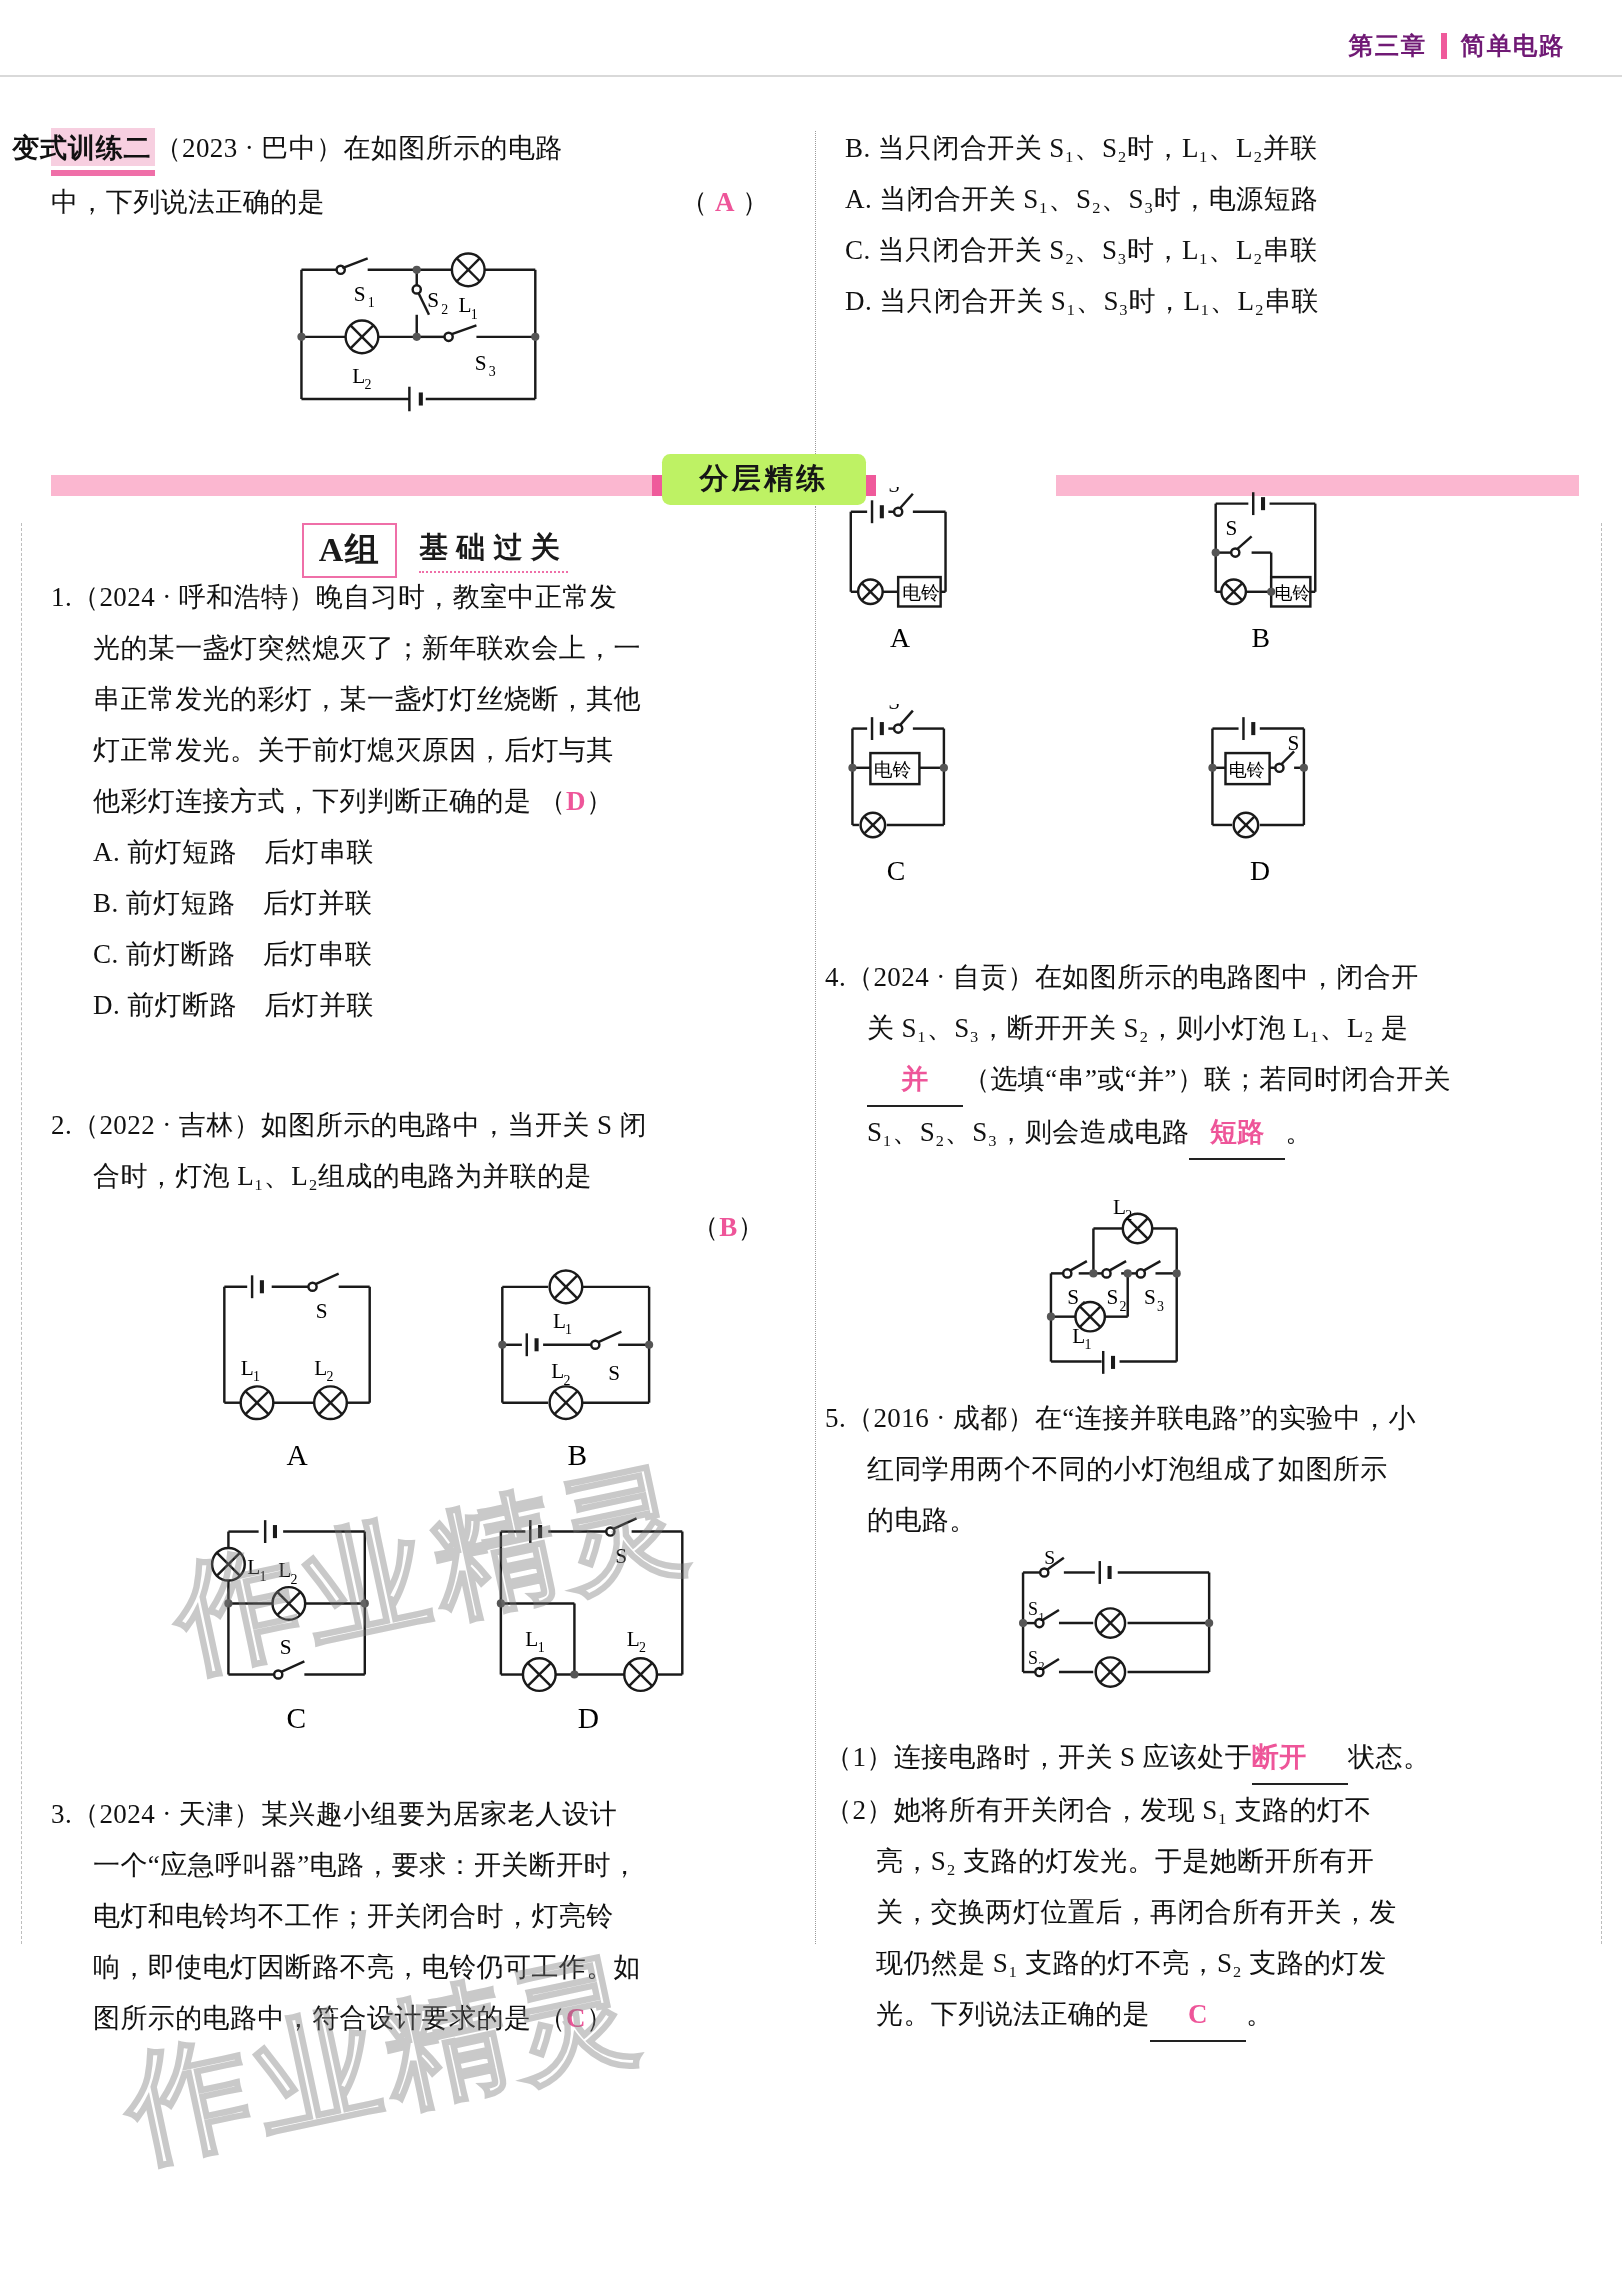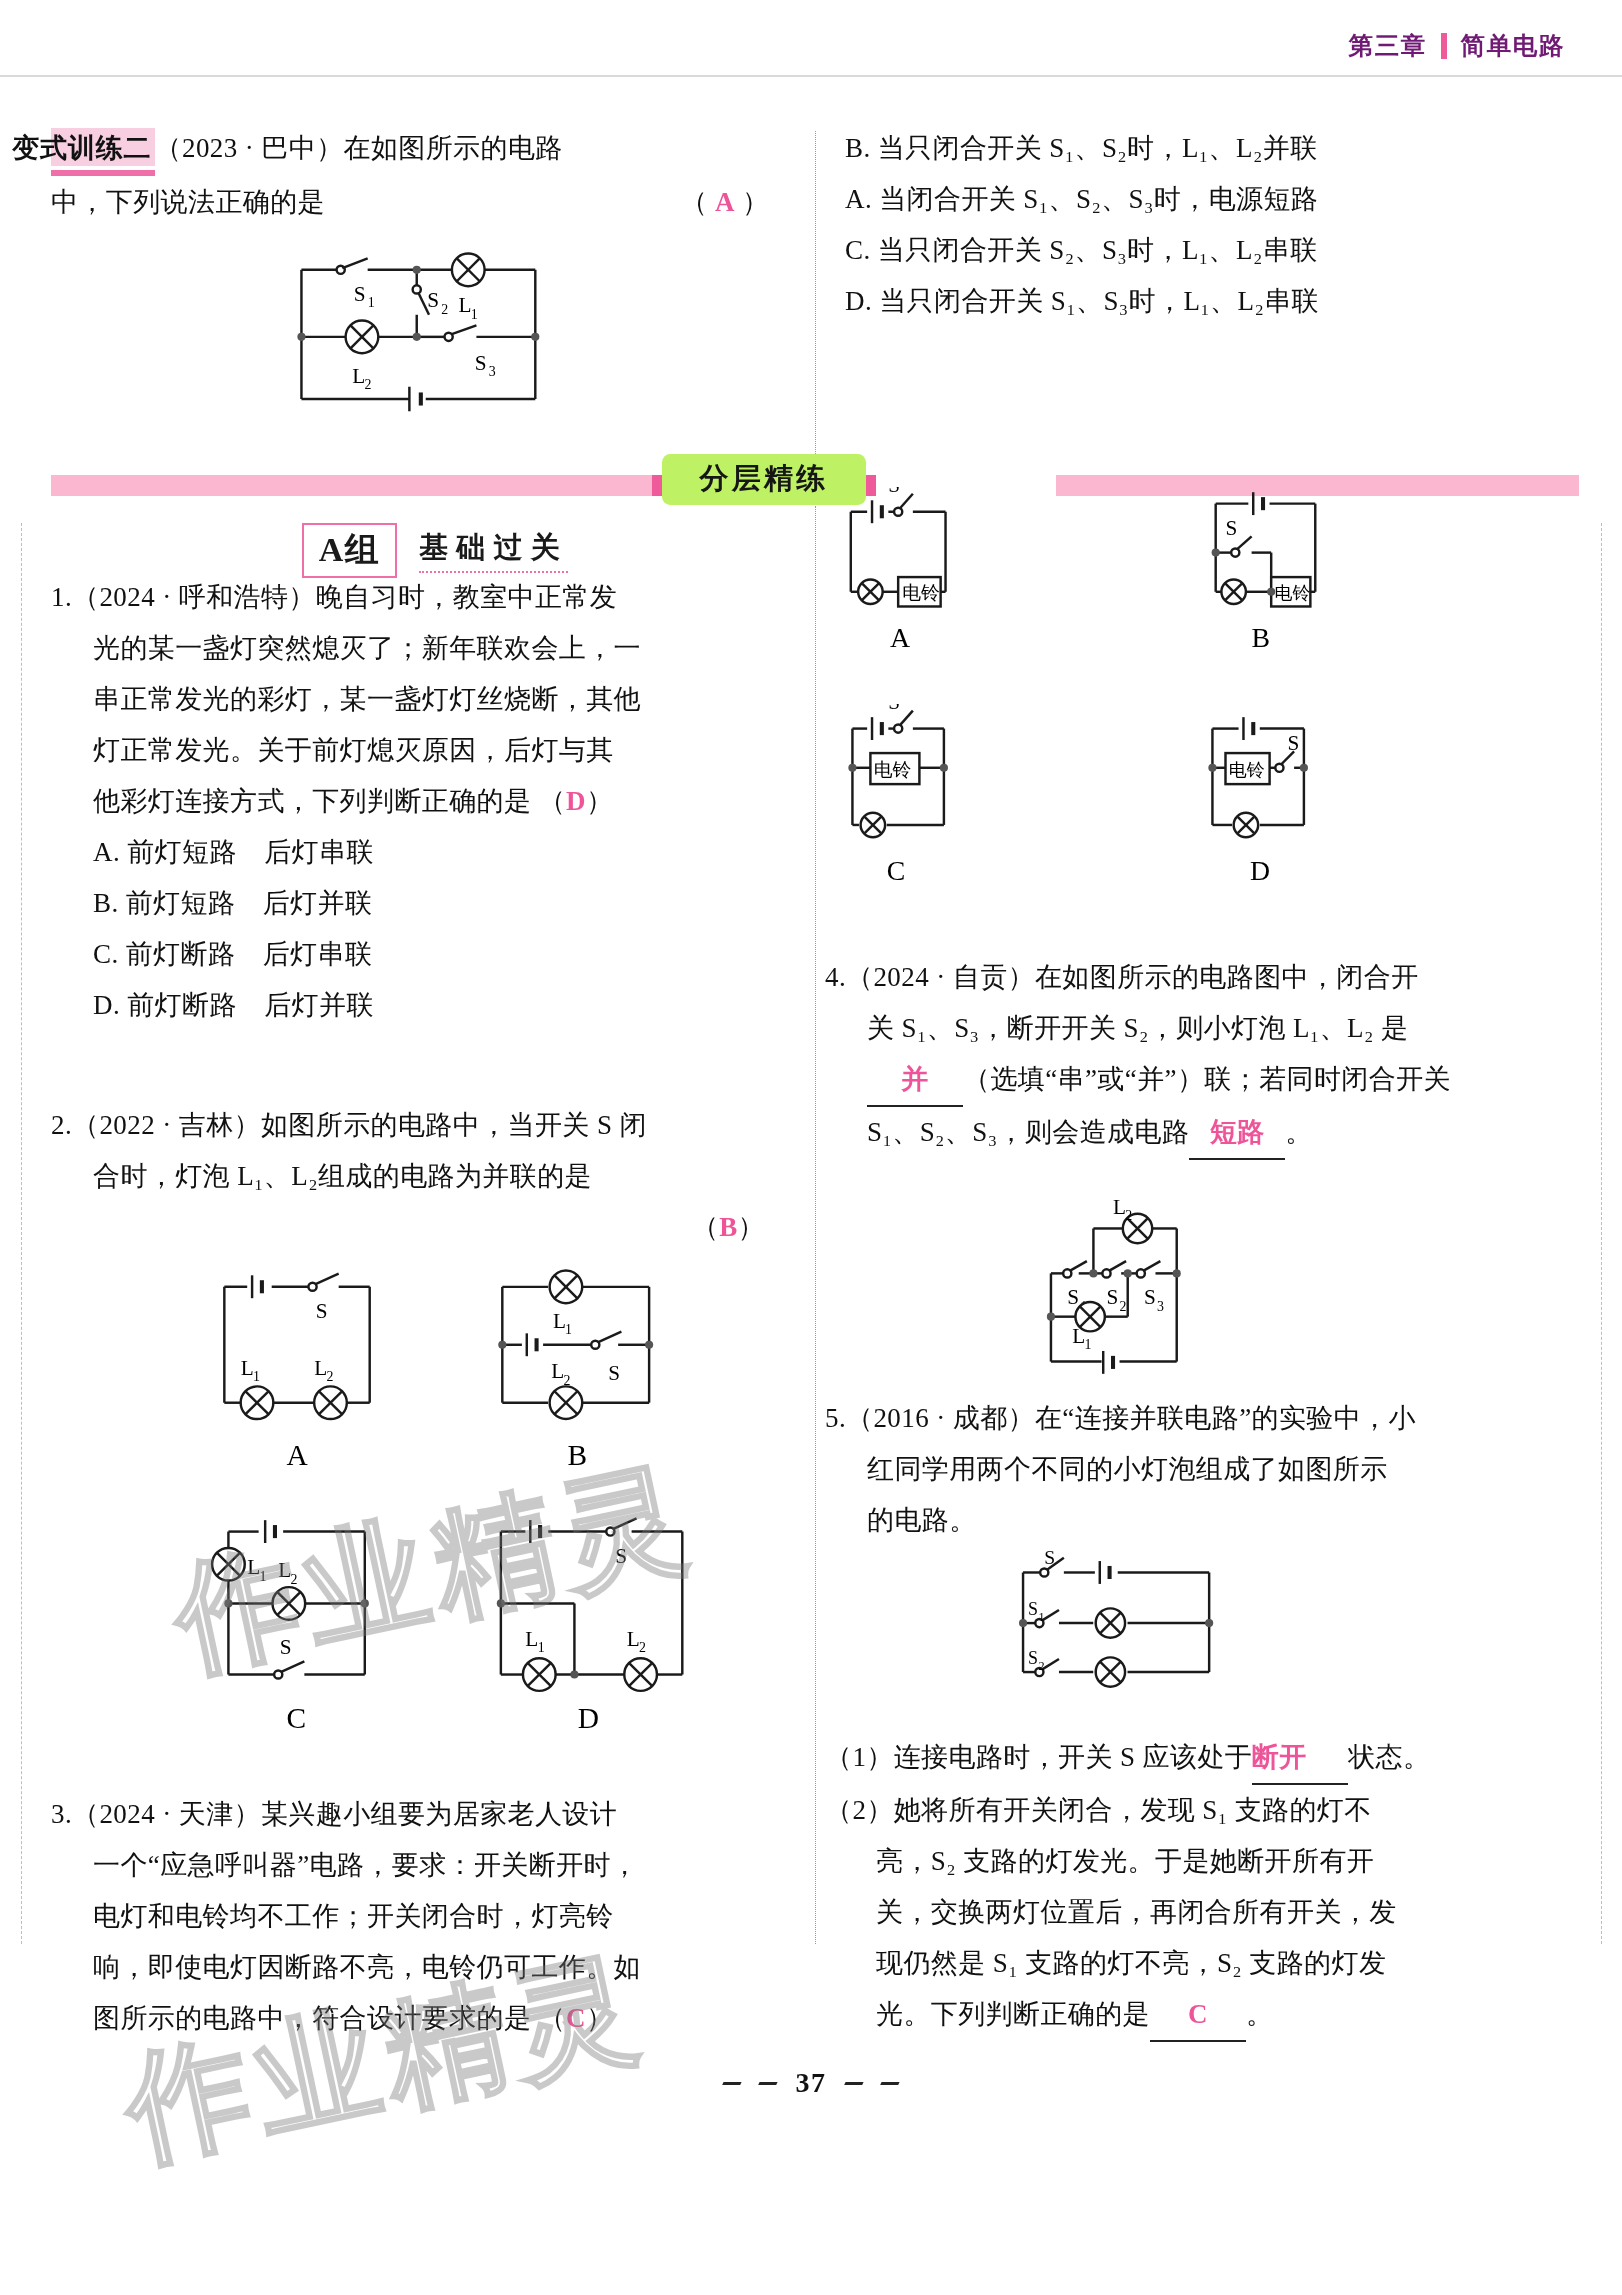--- a/index.html
+++ b/index.html
@@ -650,29 +650,22 @@
 
   <div style="position:absolute;left:825px;top:1732px;width:776px;" class="q">
     <p class="ind">
       <span>（1）连接电路时，开关 S 应该处于</span><span class="blank">断开</span><span>状态。</span>
     </p>
     <p class="ind">（2）她将所有开关闭合，发现 S₁ 支路的灯不</p>
     <p style="padding-left:51px;">亮，S₂ 支路的灯发光。于是她断开所有开</p>
     <p style="padding-left:51px;">关，交换两灯位置后，再闭合所有开关，发</p>
     <p style="padding-left:51px;">现仍然是 S₁ 支路的灯不亮，S₂ 支路的灯发</p>
     <p style="padding-left:51px;">
-      <span>光。下列判断正确的是</span><span class="blank">C</span><span>。</span>
+      <span>光。下列说法正确的是</span><span class="blank">C</span><span>。</span>
     </p>
   </div>
 
   <div class="wm wm1">作业精灵</div>
   <div class="wm wm2">作业精灵</div>
 
-  <div class="foot">
-    <span class="tick"></span>
-    <span class="tick"></span>
-    <span class="pg">37</span>
-    <span class="tick"></span>
-    <span class="tick"></span>
-  </div>
 
 </div>
 
 
 </body></html>

